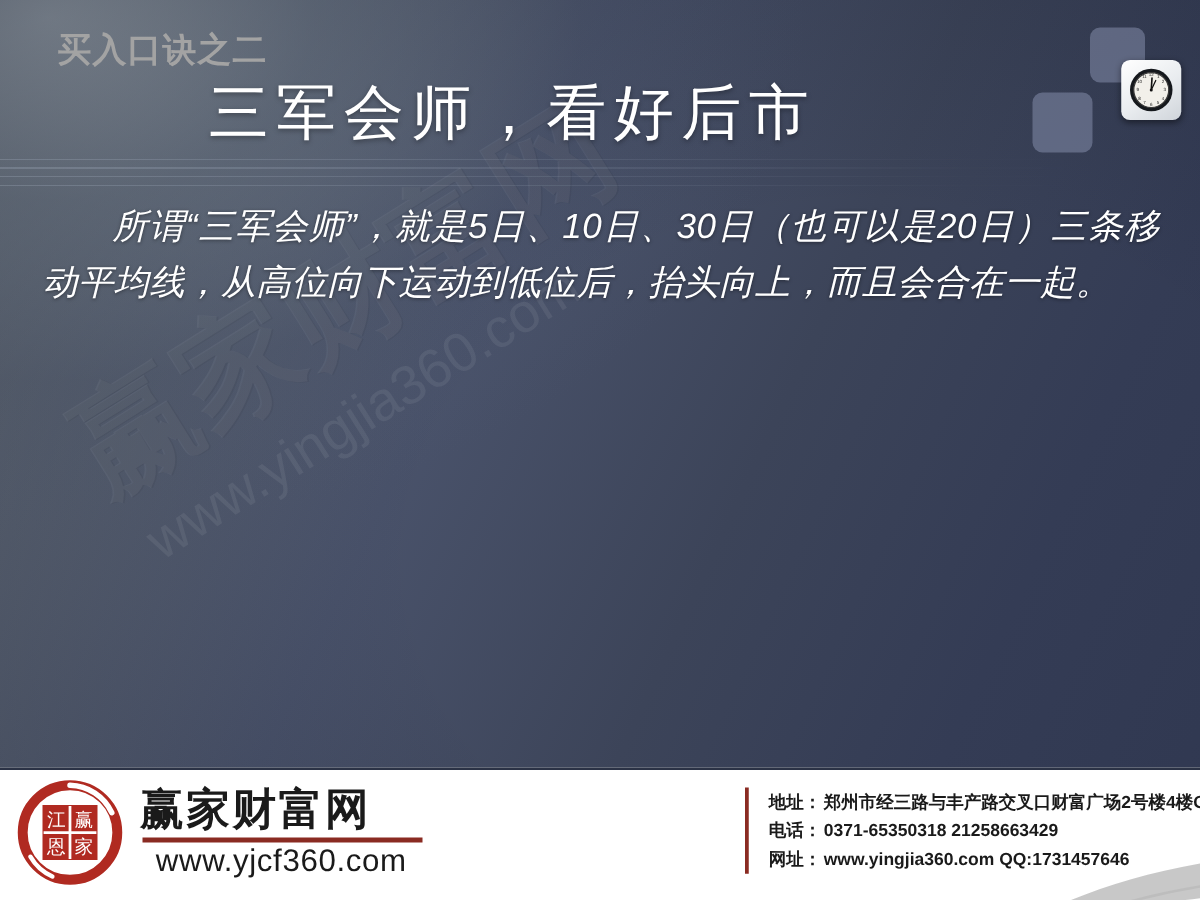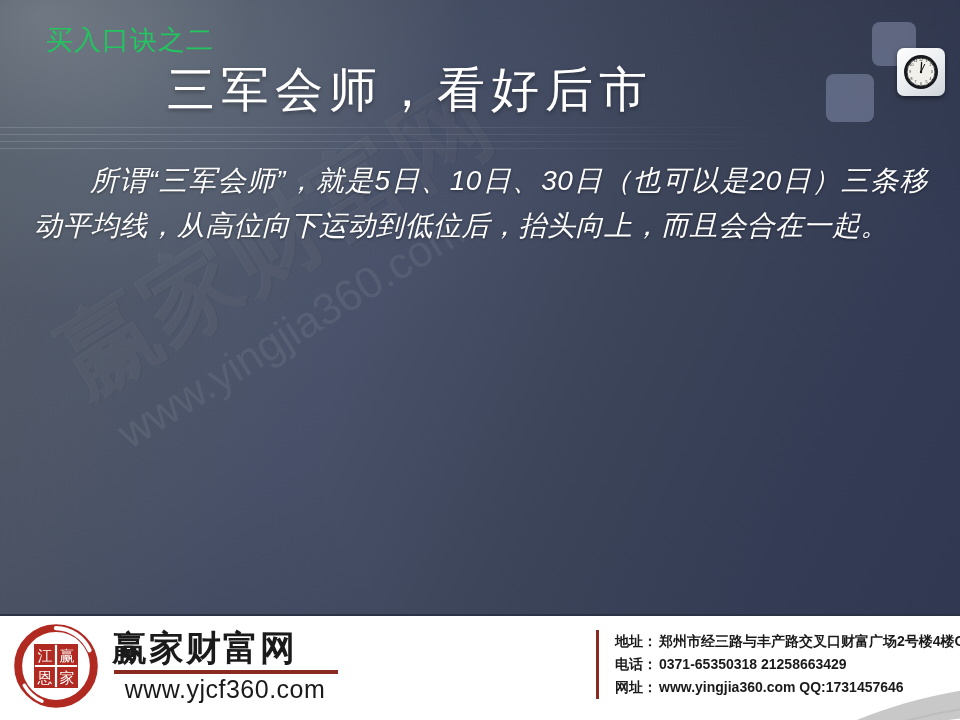--- a/index.html
+++ b/index.html
@@ -110,22 +110,22 @@
     white-space: nowrap;
   }
 
   
   .kicker {
     position: absolute;
     left: 46px;
     top: 22px;
     font-family: "Liberation Serif", "DejaVu Serif", serif;
     font-size: 27px;
-    font-weight: normal;
-    color: #22c55e;
+    font-weight: bold;
+    color: #a3a3a3;
     letter-spacing: 1px;
     white-space: nowrap;
   }
   .slide-title {
     position: absolute;
     left: 0; right: 0;
     top: 58px;
     text-align: center;
     padding-right: 140px;
     font-size: 48px;

